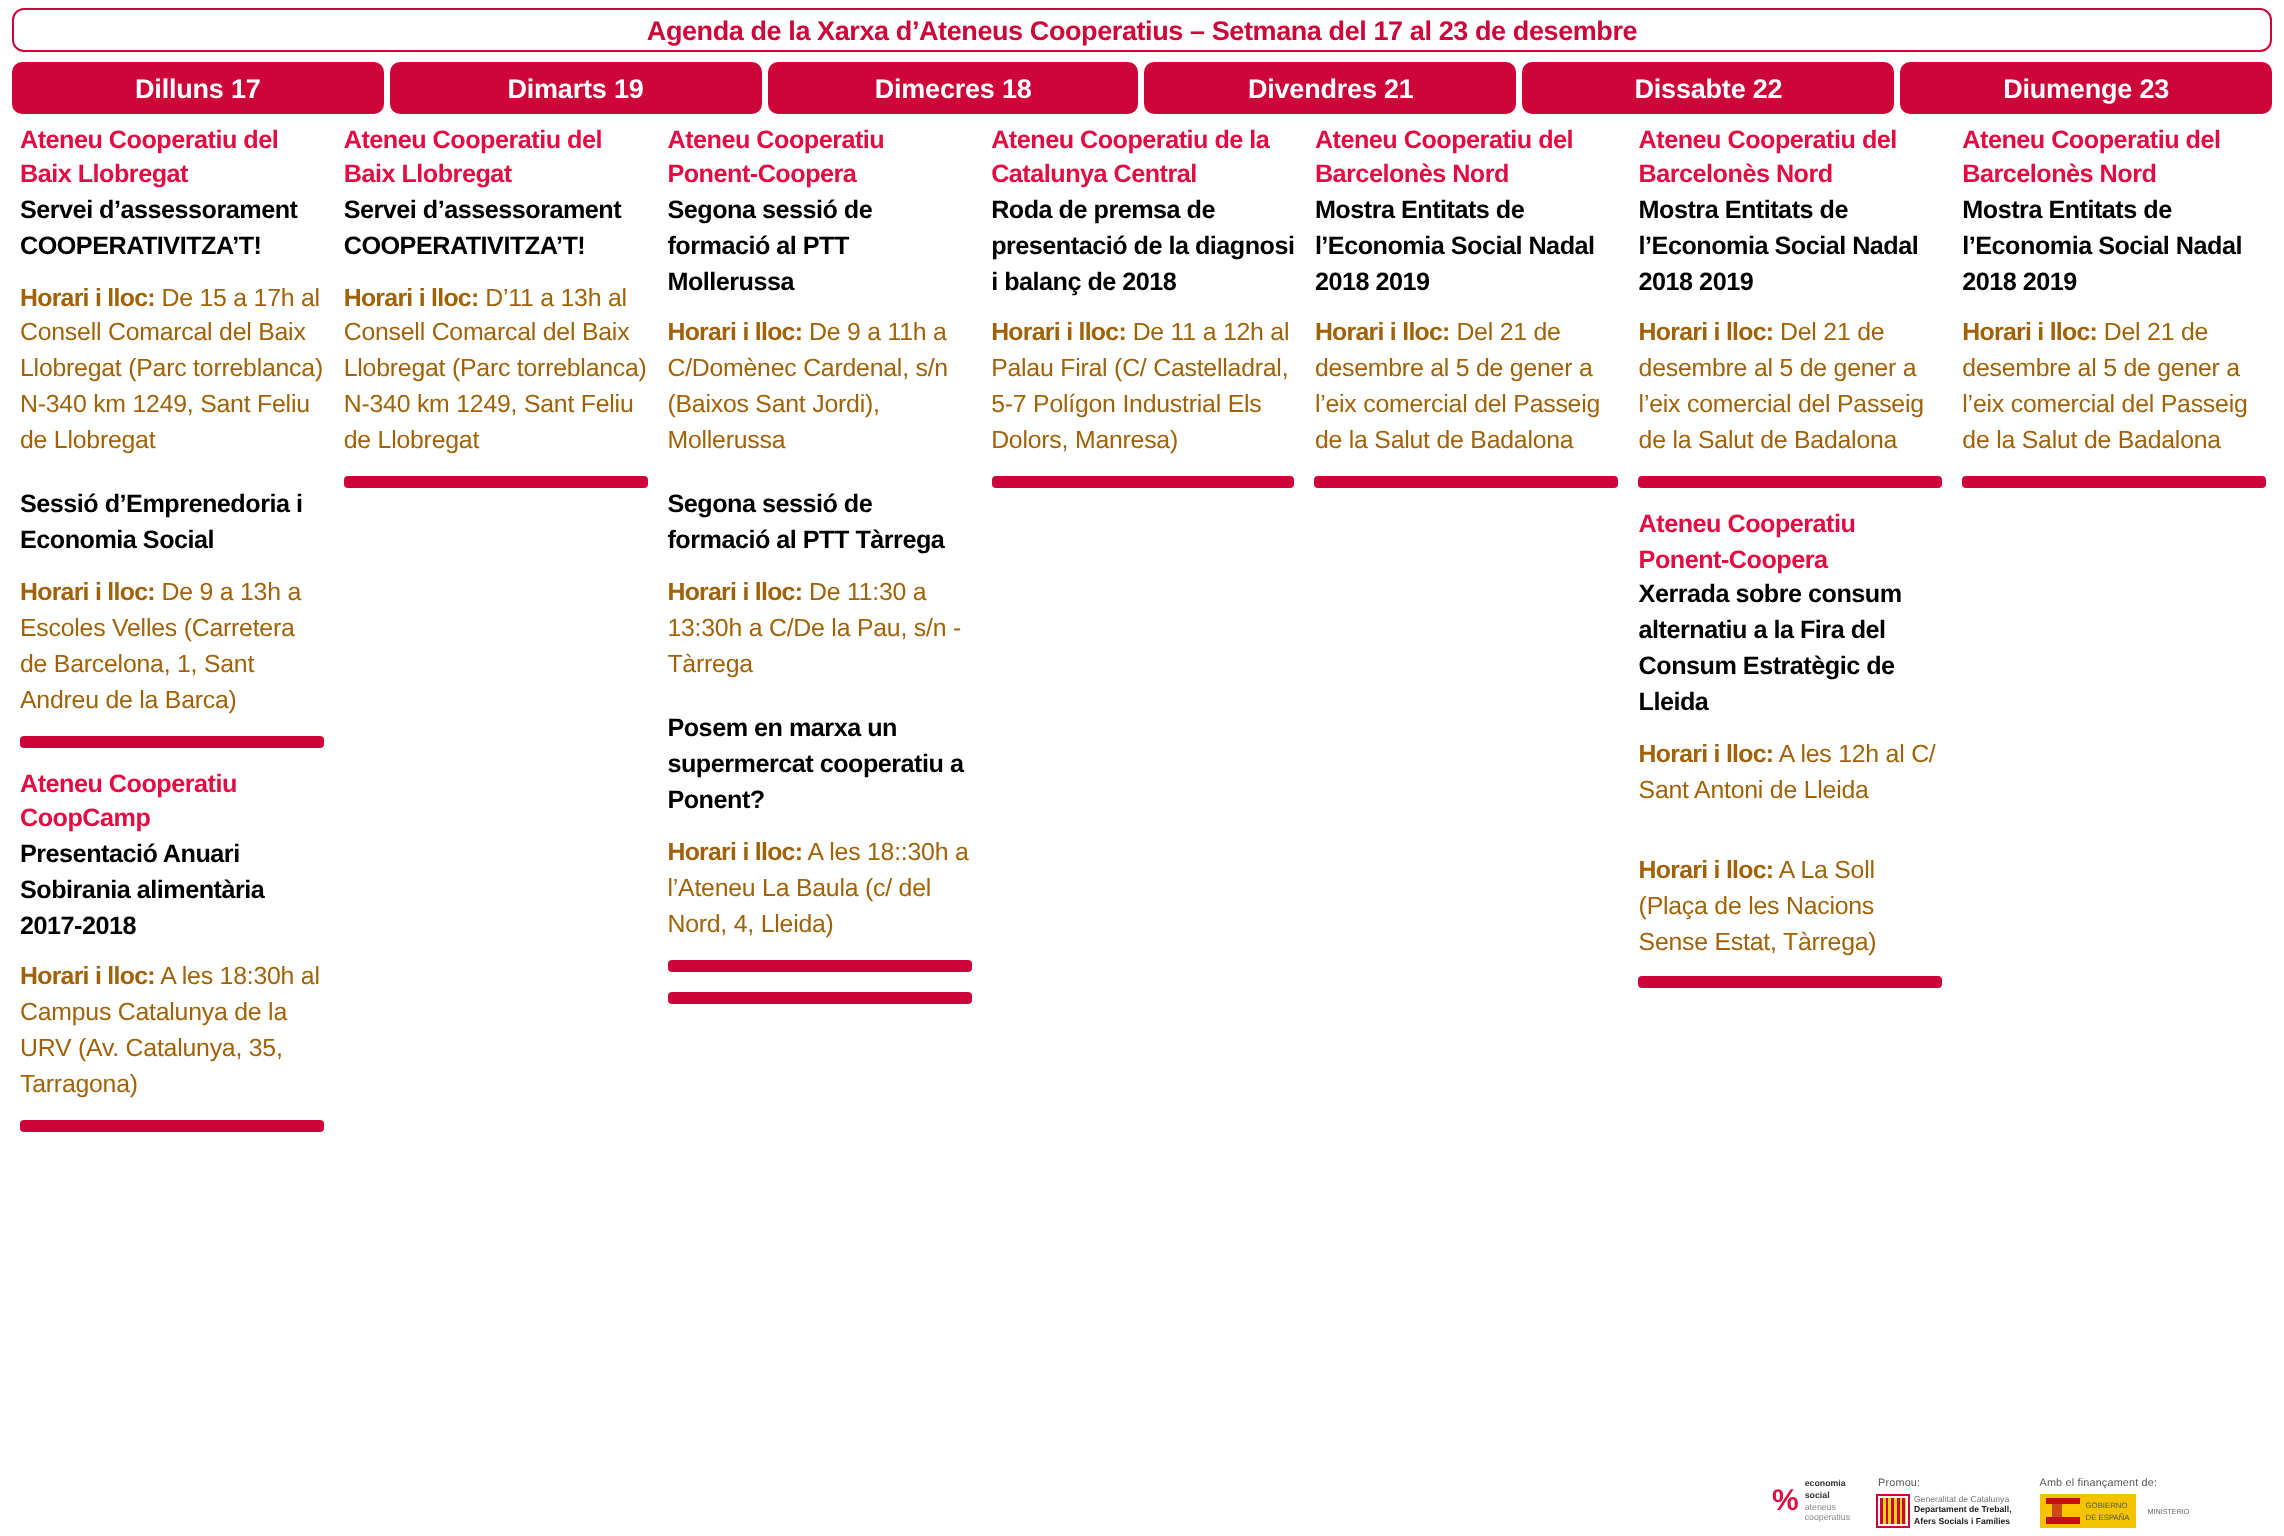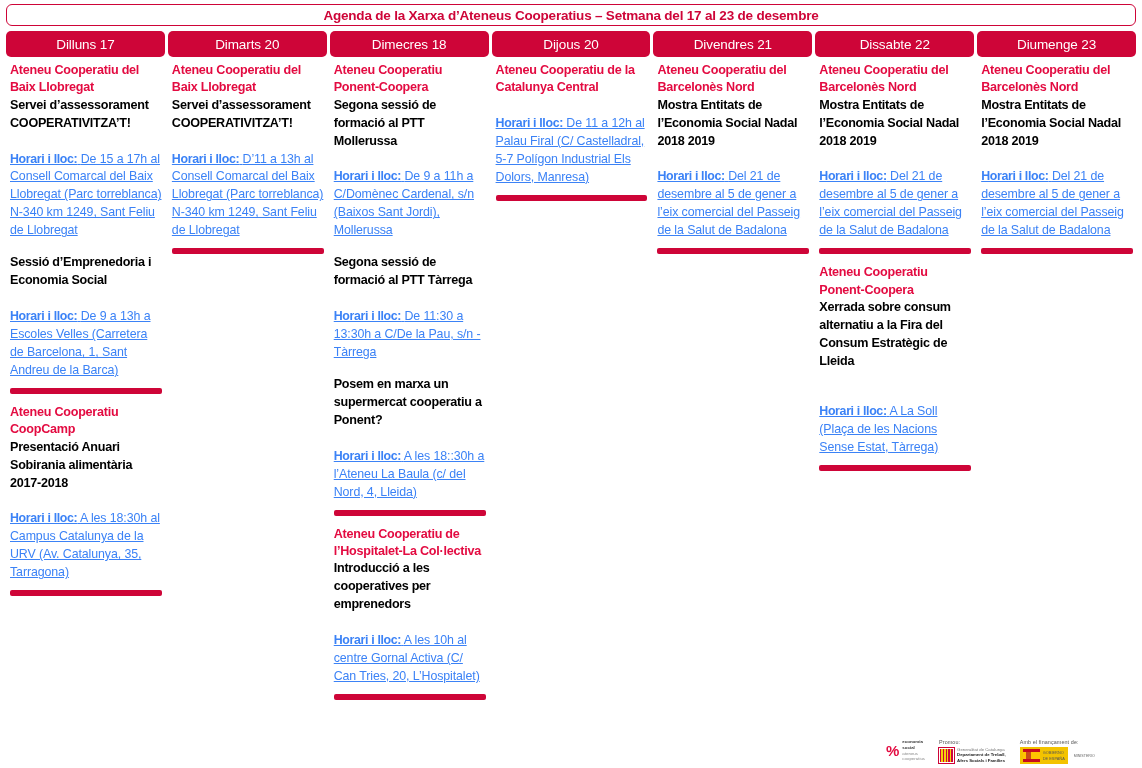--- a/index.html
+++ b/index.html
@@ -58,21 +58,21 @@
     flex: 1 1 0;
     background: #CE0538;
     border-radius: 5px;
     display: flex;
     align-items: center;
     justify-content: center;
   }
   .day-head-label {
     color: #ffffff;
     font-size: 13.5px;
-    font-weight: normal;
+    font-weight: bold;
     letter-spacing: -0.1px;
     white-space: nowrap;
   }
 
   
   .columns {
     position: absolute;
     left: 6px;
     top: 62px;
     width: 1130px;
@@ -97,26 +97,25 @@
     letter-spacing: -0.25px;
   }
   .ev-title {
     color: #000000;
     font-size: 12.6px;
     font-weight: bold;
     line-height: 1.42;
     letter-spacing: -0.25px;
   }
   .ev-detail {
-    color: #3b82f6;
+    color: #a16207;
     font-size: 12.4px;
     line-height: 1.45;
     letter-spacing: -0.1px;
-    margin-top: 18px;
-    text-decoration: underline;
+    margin-top: 8px;
   }
   .ev-detail .lbl {
     font-weight: bold;
     letter-spacing: -0.35px;
   }
   .spacer {
     height: 14px;
   }
   .divider {
     height: 6px;
@@ -234,27 +233,24 @@
 
   <div class="title-bar">
     <div class="title-bar-text">Agenda de la Xarxa d’Ateneus Cooperatius – Setmana del 17 al 23 de desembre</div>
   </div>
 
   <div class="days-row" id="days-row">
       <div class="day-head">
         <div class="day-head-label">Dilluns 17</div>
       </div>
       <div class="day-head">
-        <div class="day-head-label">Dimarts 20</div>
+        <div class="day-head-label">Dimarts 19</div>
       </div>
       <div class="day-head">
         <div class="day-head-label">Dimecres 18</div>
-      </div>
-      <div class="day-head">
-        <div class="day-head-label">Dijous 20</div>
       </div>
       <div class="day-head">
         <div class="day-head-label">Divendres 21</div>
       </div>
       <div class="day-head">
         <div class="day-head-label">Dissabte 22</div>
       </div>
       <div class="day-head">
         <div class="day-head-label">Diumenge 23</div>
       </div>
@@ -292,30 +288,26 @@
           <div class="ev-title">Segona sessió de formació al PTT Mollerussa</div>
           <div class="ev-detail"><span class="lbl">Horari i lloc:</span> <span>De 9 a 11h a C/Domènec Cardenal, s/n (Baixos Sant Jordi), Mollerussa</span></div>
           <div class="spacer"></div>
           <div class="ev-title">Segona sessió de formació al PTT Tàrrega</div>
           <div class="ev-detail"><span class="lbl">Horari i lloc:</span> <span>De 11:30 a 13:30h a C/De la Pau, s/n - Tàrrega</span></div>
           <div class="spacer"></div>
           <div class="ev-title">Posem en marxa un supermercat cooperatiu a Ponent?</div>
           <div class="ev-detail"><span class="lbl">Horari i lloc:</span> <span>A les 18::30h a  l’Ateneu La Baula (c/ del Nord, 4, Lleida)</span></div>
         </div>
         <div class="divider"></div>
-        <div class="event-block">
-          <div class="org">Ateneu Cooperatiu de l’Hospitalet-La Col·lectiva</div>
-          <div class="ev-title">Introducció a les cooperatives per emprenedors</div>
-          <div class="ev-detail"><span class="lbl">Horari i lloc:</span> <span>A les 10h al centre Gornal Activa (C/ Can Tries, 20, L’Hospitalet)</span></div>
-        </div>
         <div class="divider"></div>
       </div>
       <div class="day-col">
         <div class="event-block">
           <div class="org">Ateneu Cooperatiu de la Catalunya Central</div>
+          <div class="ev-title">Roda de premsa de presentació de la diagnosi i balanç de 2018</div>
           <div class="ev-detail"><span class="lbl">Horari i lloc:</span> <span>De 11 a 12h al Palau Firal (C/ Castelladral, 5-7 Polígon Industrial Els Dolors, Manresa)</span></div>
         </div>
         <div class="divider"></div>
       </div>
       <div class="day-col">
         <div class="event-block">
           <div class="org">Ateneu Cooperatiu del Barcelonès Nord</div>
           <div class="ev-title">Mostra Entitats de l’Economia Social Nadal 2018  2019</div>
           <div class="ev-detail"><span class="lbl">Horari i lloc:</span> <span>Del 21 de desembre al 5 de gener a l’eix comercial del Passeig de la Salut de Badalona</span></div>
         </div>
@@ -324,20 +316,21 @@
       <div class="day-col">
         <div class="event-block">
           <div class="org">Ateneu Cooperatiu del Barcelonès Nord</div>
           <div class="ev-title">Mostra Entitats de l’Economia Social Nadal 2018  2019</div>
           <div class="ev-detail"><span class="lbl">Horari i lloc:</span> <span>Del 21 de desembre al 5 de gener a l’eix comercial del Passeig de la Salut de Badalona</span></div>
         </div>
         <div class="divider"></div>
         <div class="event-block">
           <div class="org">Ateneu Cooperatiu Ponent-Coopera</div>
           <div class="ev-title">Xerrada sobre consum alternatiu a la Fira del Consum Estratègic de Lleida</div>
+          <div class="ev-detail"><span class="lbl">Horari i lloc:</span> <span>A les 12h al C/ Sant Antoni de Lleida</span></div>
           <div class="spacer"></div>
           <div class="ev-detail"><span class="lbl">Horari i lloc:</span> <span>A La Soll (Plaça de les Nacions Sense Estat, Tàrrega)</span></div>
         </div>
         <div class="divider"></div>
       </div>
       <div class="day-col">
         <div class="event-block">
           <div class="org">Ateneu Cooperatiu del Barcelonès Nord</div>
           <div class="ev-title">Mostra Entitats de l’Economia Social Nadal 2018  2019</div>
           <div class="ev-detail"><span class="lbl">Horari i lloc:</span> <span>Del 21 de desembre al 5 de gener a l’eix comercial del Passeig de la Salut de Badalona</span></div>

